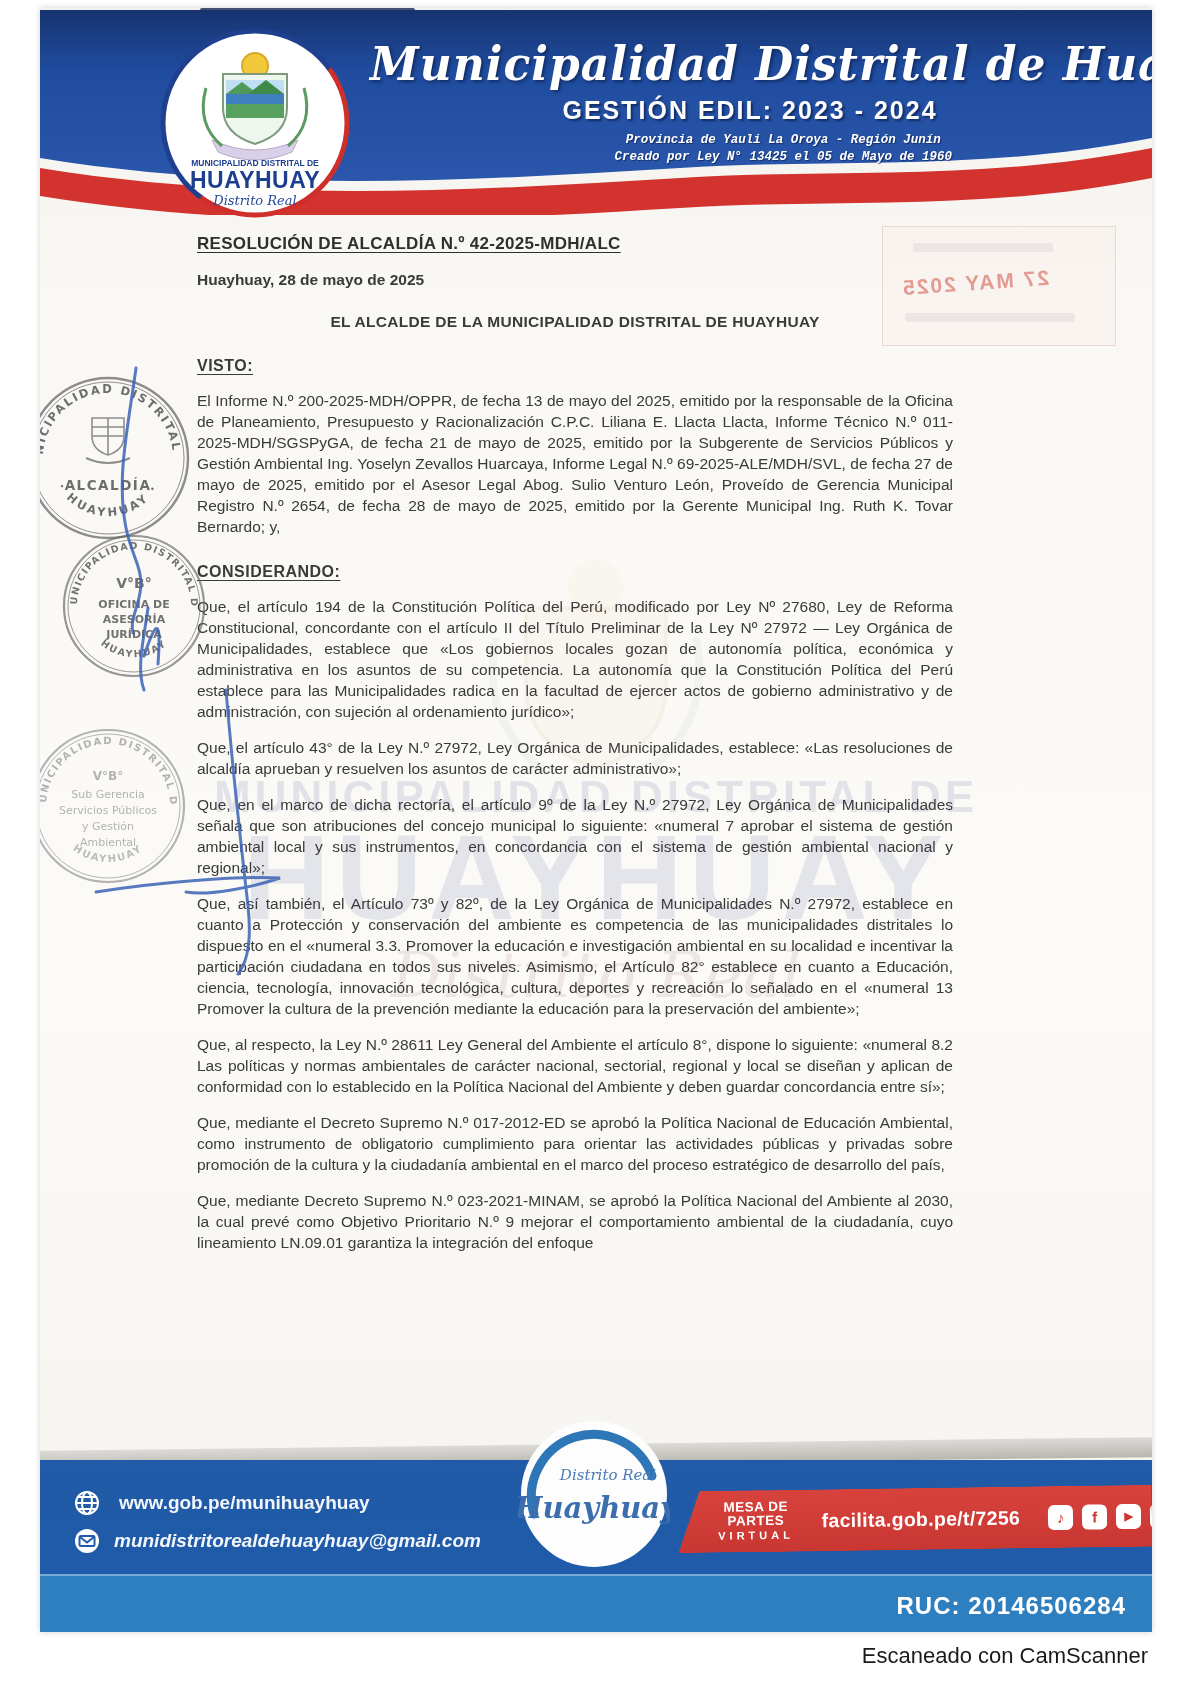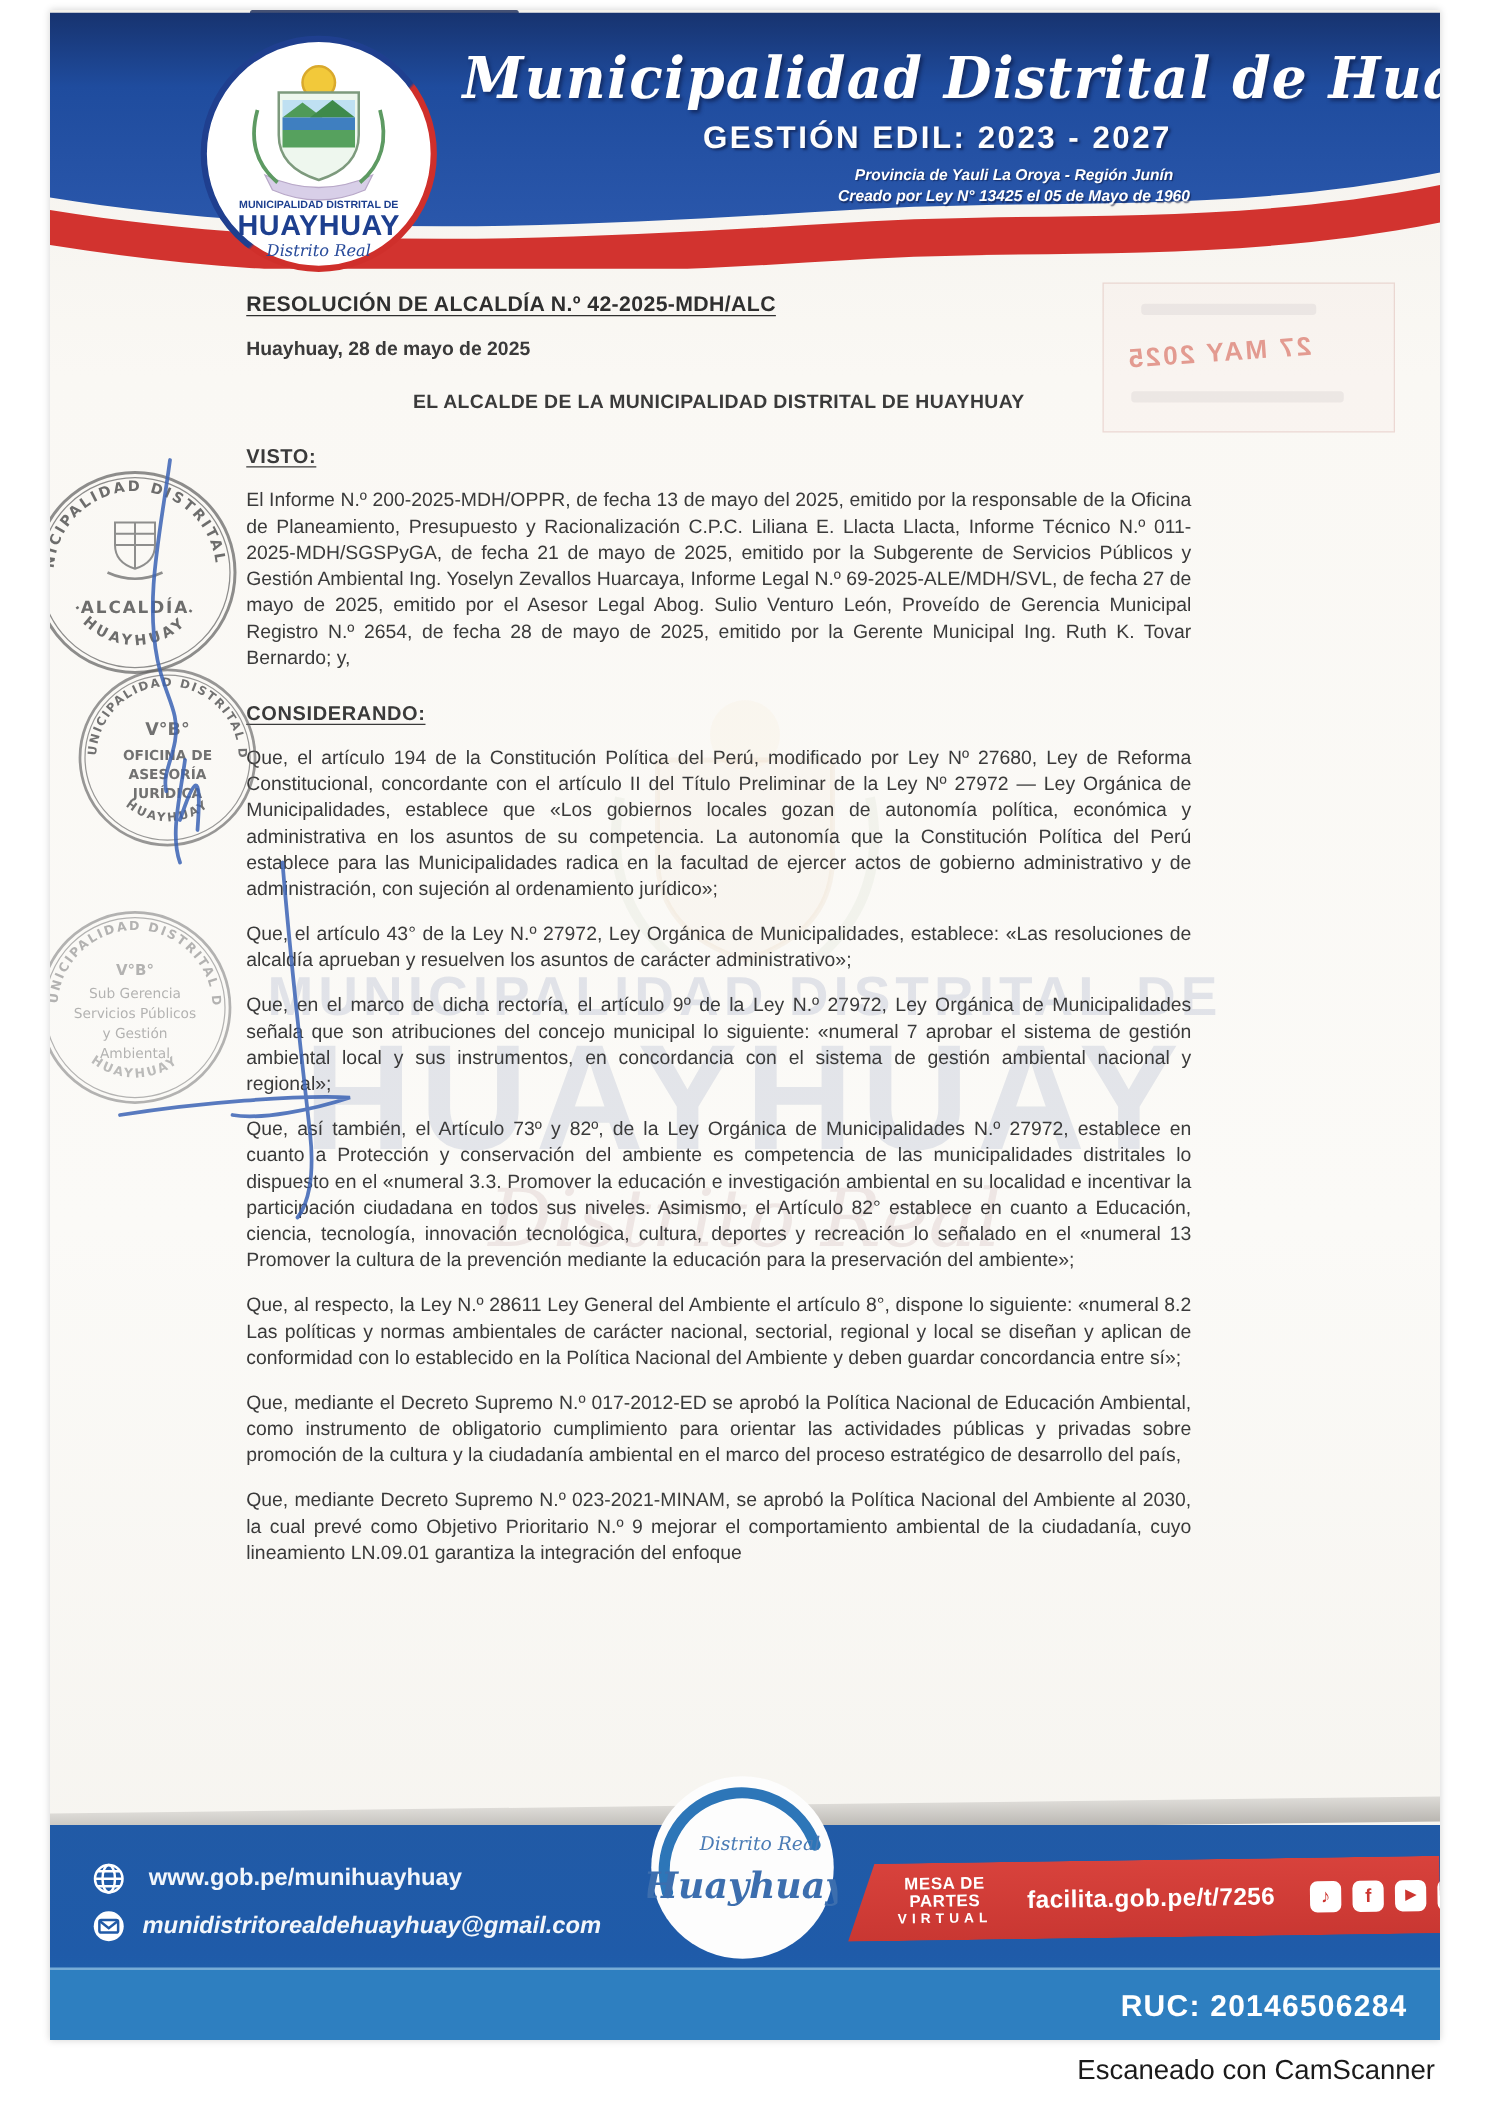--- a/index.html
+++ b/index.html
@@ -13,21 +13,21 @@
   
   .header{position:absolute;left:0;top:2px;width:100%;height:205px;}
   .header svg.waves{position:absolute;inset:0;width:100%;height:100%;}
   .logo-wrap{position:absolute;left:120px;top:18px;width:190px;height:190px;}
   .header-script{position:absolute;left:330px;top:28px;width:760px;text-align:center;
       font-family:"DejaVu Serif",serif;font-style:italic;font-weight:bold;font-size:44px;color:#ffffff;
       text-shadow:2px 2px 3px rgba(10,20,60,.55);letter-spacing:1px;white-space:nowrap;transform:scaleY(1.05);}
   .header-gestion{position:absolute;left:330px;top:86px;width:760px;text-align:center;
       font-size:25px;font-weight:bold;color:#fdfdfd;letter-spacing:2px;text-shadow:2px 2px 2px rgba(10,20,60,.6);}
   .header-small{position:absolute;right:200px;top:122px;text-align:center;color:#ffffff;
-      font-size:12.5px;font-weight:bold;font-style:italic;line-height:17px;text-shadow:1px 1px 1px rgba(10,20,60,.6);}
+      font-size:12.5px;font-weight:bold;font-style:italic;line-height:17px;text-shadow:1px 1px 1px rgba(10,20,60,.6);font-family:Liberation Mono, monospace;}
   
   .watermark{position:absolute;left:0;top:520px;width:100%;text-align:center;pointer-events:none;}
   .wm-shield{opacity:.5;}
   .wm-l1{font-size:44px;font-weight:bold;color:rgba(70,90,150,.14);letter-spacing:4px;margin-top:-60px;}
   .wm-l2{font-size:120px;font-weight:bold;color:rgba(70,90,150,.13);letter-spacing:6px;line-height:110px;}
   .wm-motto{font-family:"DejaVu Serif",serif;font-style:italic;font-size:64px;color:rgba(160,110,110,.14);margin-top:6px;}
   
   .doc{position:absolute;left:157px;top:226px;width:756px;color:#3a3a3a;}
   .doc-title{font-weight:bold;font-size:17px;letter-spacing:.3px;color:#2f2f2f;}
   .doc-title span{text-decoration:underline;text-underline-offset:3px;}
@@ -115,21 +115,21 @@
             <path d="M46,60 q-10,36 16,58" fill="none" stroke="#5d9a62" stroke-width="3"></path>
             <path d="M144,60 q10,36 -16,58" fill="none" stroke="#5d9a62" stroke-width="3"></path>
           </g>
           <text x="95" y="138" text-anchor="middle" font-size="8.5" font-weight="bold" fill="#1d3f8f">MUNICIPALIDAD DISTRITAL DE</text>
           <text x="95" y="160" text-anchor="middle" font-size="23" font-weight="bold" fill="#1d3f8f" letter-spacing="0.5">HUAYHUAY</text>
           <text x="95" y="177" text-anchor="middle" font-size="13" font-style="italic" fill="#274a9a" font-family="DejaVu Serif, serif">Distrito Real</text>
         </svg>
       </div>
 
       <div class="header-script">Municipalidad Distrital de Huayhuay</div>
-      <div class="header-gestion">GESTIÓN EDIL: 2023 - 2027</div>
+      <div class="header-gestion">GESTIÓN EDIL: 2023 - 2024</div>
       <div class="header-small">
         <div>Provincia de Yauli La Oroya - Región Junín</div>
         <div>Creado por Ley N° 13425 el 05 de Mayo de 1960</div>
       </div>
     </div>
 
     <div class="watermark">
       <svg class="wm-shield" width="260" height="300" viewBox="0 0 260 300">
         <circle cx="130" cy="60" r="28" fill="rgba(235,200,130,.12)"></circle>
         <path d="M60,80 h140 v78 q0,60 -70,82 q-70,-22 -70,-82 Z" fill="rgba(230,190,140,.10)" stroke="rgba(200,150,100,.18)" stroke-width="4"></path>

